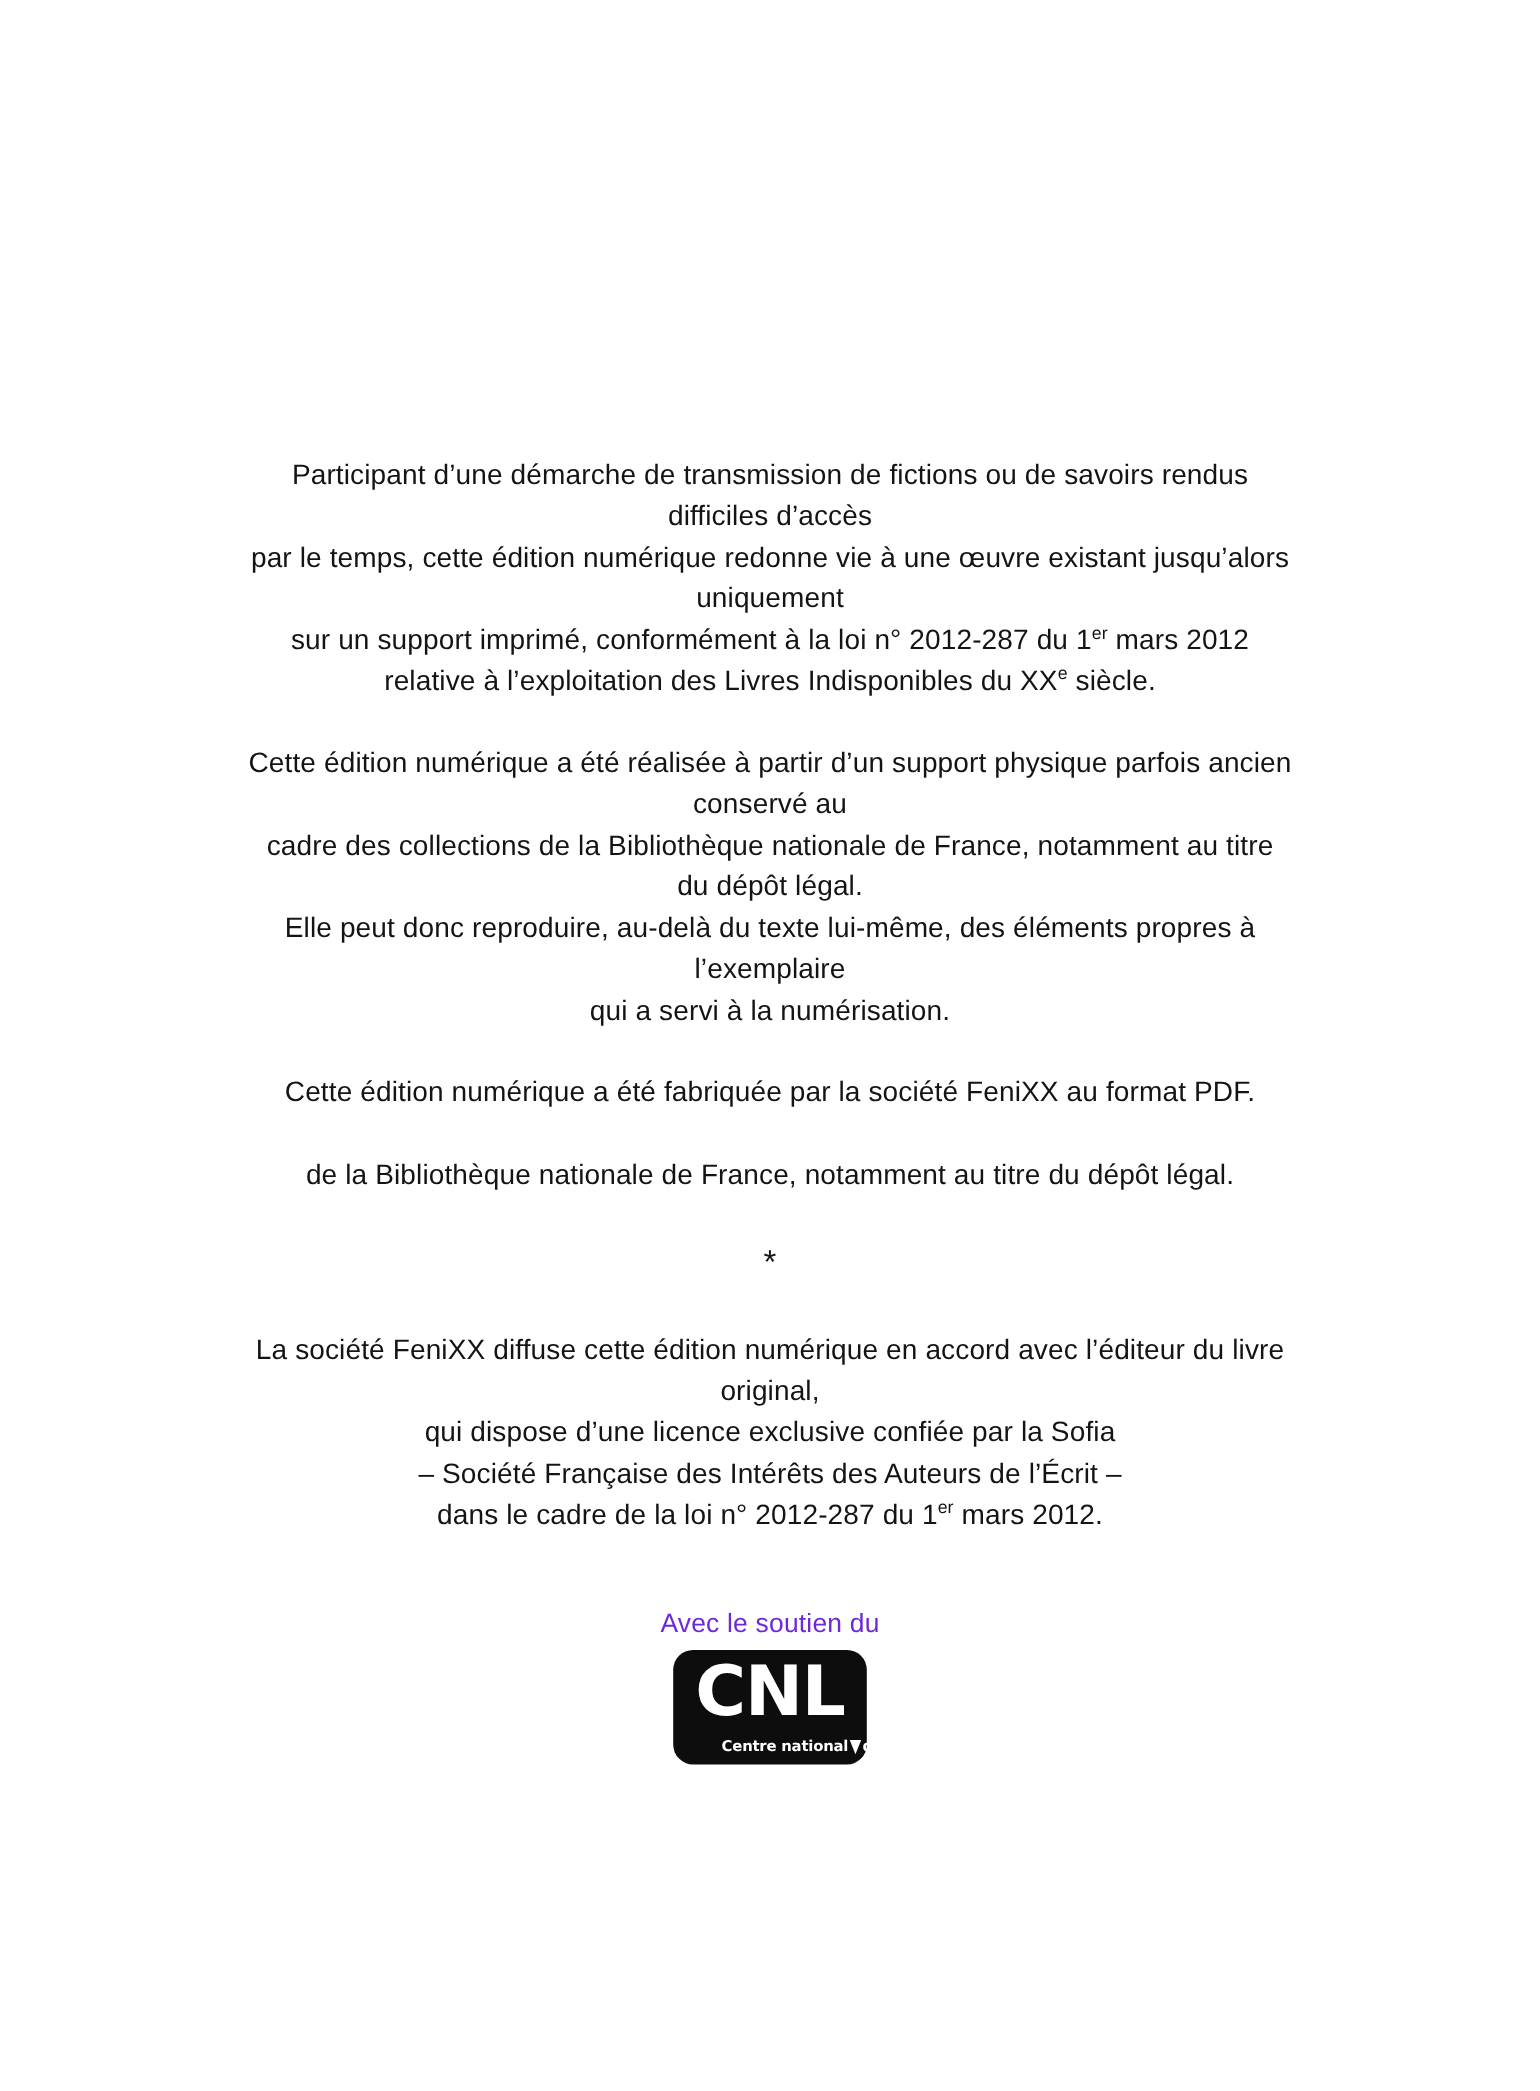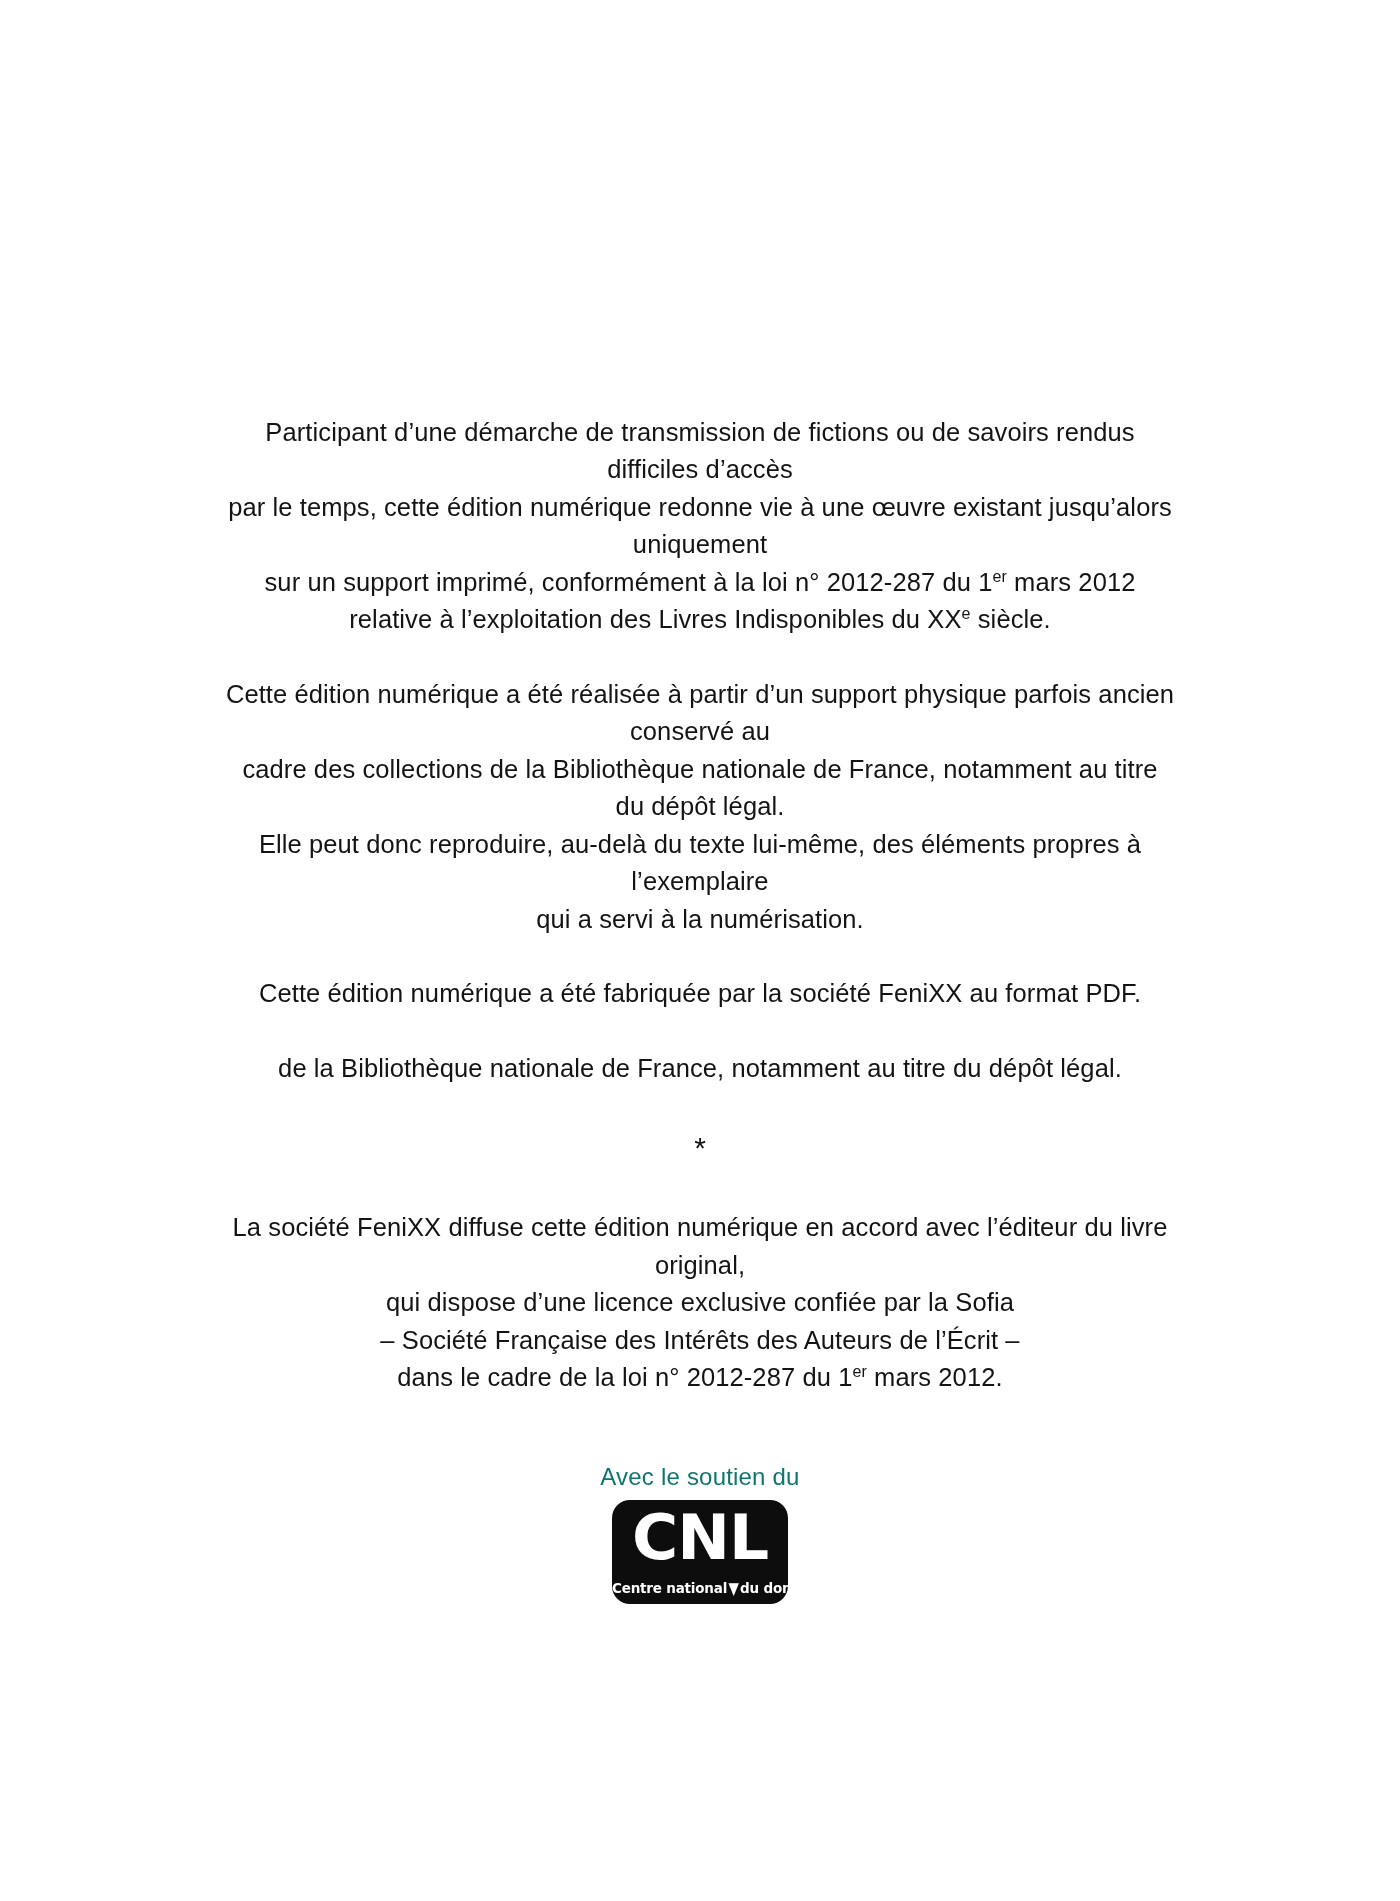--- a/index.html
+++ b/index.html
@@ -58,21 +58,21 @@
     vertical-align: super;
     line-height: 0;
   }
   .support-block {
     margin-top: 66px;
     text-align: center;
   }
   .support-label {
     font-size: 24px;
     line-height: 1.2;
-    color: #0f766e;
+    color: #6d28d9;
     margin-bottom: 9px;
     letter-spacing: 0.2px;
   }
   .cnl-logo {
     display: inline-block;
     width: 176px;
     height: 104px;
     background: #0d0d0d;
     position: relative;
     text-align: left;
@@ -102,20 +102,21 @@
     font-family: "DejaVu Sans", sans-serif;
     font-weight: bold;
     font-size: 13.5px;
     line-height: 20px;
     text-align: center;
     letter-spacing: -0.2px;
     white-space: nowrap;
   }
   .cnl-sub .sub-left {
     display: inline-block;
+    margin-left: 44px;
   }
   .cnl-sub .sub-tick {
     display: inline-block;
     width: 13px;
     text-align: center;
     transform: scaleY(1.25);
   }
   .cnl-sub .sub-right {
     display: inline-block;
   }

